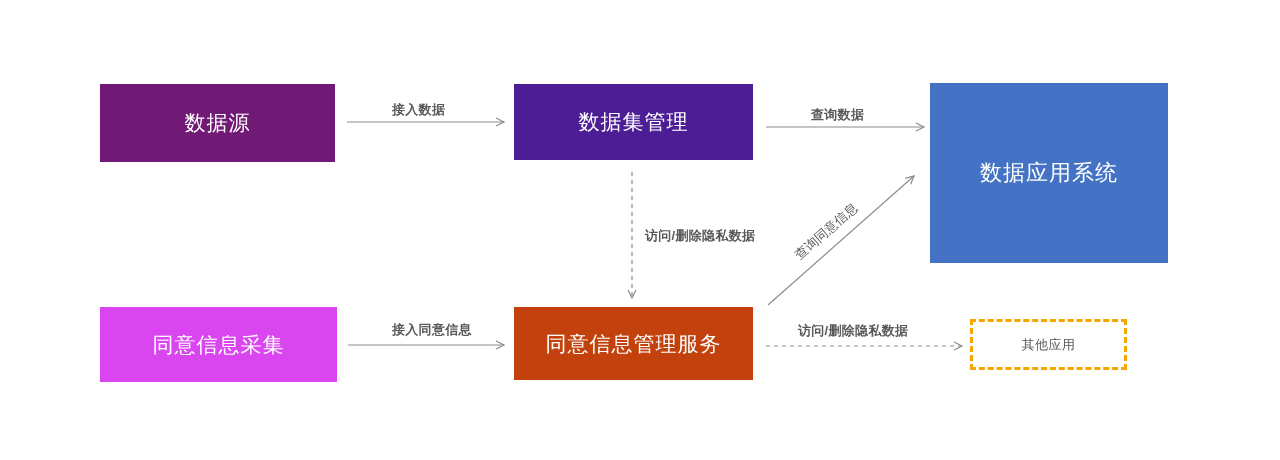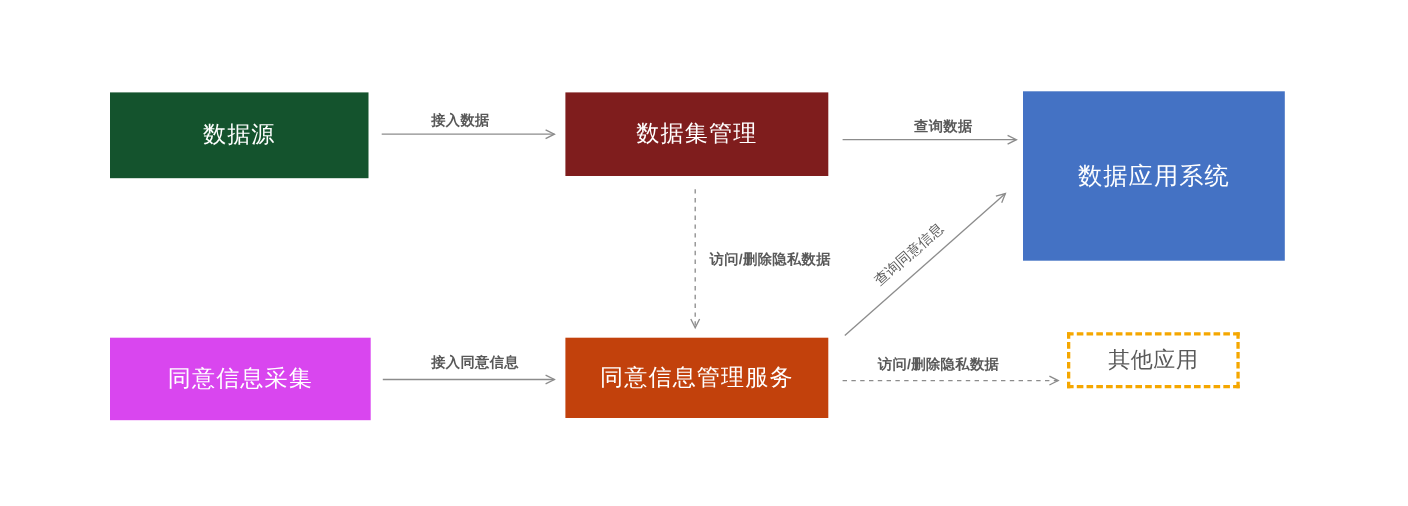--- a/index.html
+++ b/index.html
@@ -25,38 +25,38 @@
     box-sizing: border-box;
     text-align: center;
     line-height: 1.2;
     letter-spacing: 1px;
   }
   .node-datasource {
     left: 100px;
     top: 84px;
     width: 235px;
     height: 78px;
-    background: #14532d;
+    background: #701a75;
     color: #ffffff;
     font-size: 21px;
   }
   .node-dataset {
     left: 514px;
     top: 84px;
     width: 239px;
     height: 76px;
-    background: #7f1d1d;
+    background: #4c1d95;
     color: #ffffff;
     font-size: 21px;
   }
   .node-appsystem {
     left: 930px;
     top: 83px;
     width: 238px;
-    height: 154px;
+    height: 180px;
     background: #4472c4;
     color: #ffffff;
     font-size: 22px;
   }
   .node-consentcollect {
     left: 100px;
     top: 307px;
     width: 237px;
     height: 75px;
     background: #d946ef;
@@ -67,27 +67,27 @@
     left: 514px;
     top: 307px;
     width: 239px;
     height: 73px;
     background: #c2410c;
     color: #ffffff;
     font-size: 21px;
   }
   .node-otherapp {
     left: 970px;
-    top: 302px;
+    top: 319px;
     width: 157px;
     height: 51px;
     background: #ffffff;
     border: 3px dashed #f5a700;
     color: #595959;
-    font-size: 20px;
+    font-size: 13px;
     letter-spacing: 0.5px;
   }
 
   .edge-label {
     position: absolute;
     color: #595959;
     font-size: 13px;
     white-space: nowrap;
     letter-spacing: 0.3px;
     font-weight: bold;
@@ -141,21 +141,21 @@
   <div class="node node-appsystem">数据应用系统</div>
 
   <div class="node node-consentcollect">同意信息采集</div>
 
   <div class="node node-consentservice">同意信息管理服务</div>
 
   <div class="node node-otherapp">其他应用</div>
 
   <div class="edge-label" style="left:392px; top:101px;">接入数据</div>
 
-  <div class="edge-label" style="left:811px; top:106px;margin-left:20px;">查询数据</div>
+  <div class="edge-label" style="left:811px; top:106px;">查询数据</div>
 
   <div class="edge-label" style="left:645px; top:227px;">访问/删除隐私数据</div>
 
   <div class="edge-label" style="left:392px; top:321px;">接入同意信息</div>
 
   <div class="edge-label-rot" style="left:797px; top:248px;">查询同意信息</div>
 
   <div class="edge-label" style="left:798px; top:322px;">访问/删除隐私数据</div>
 
 </div>

